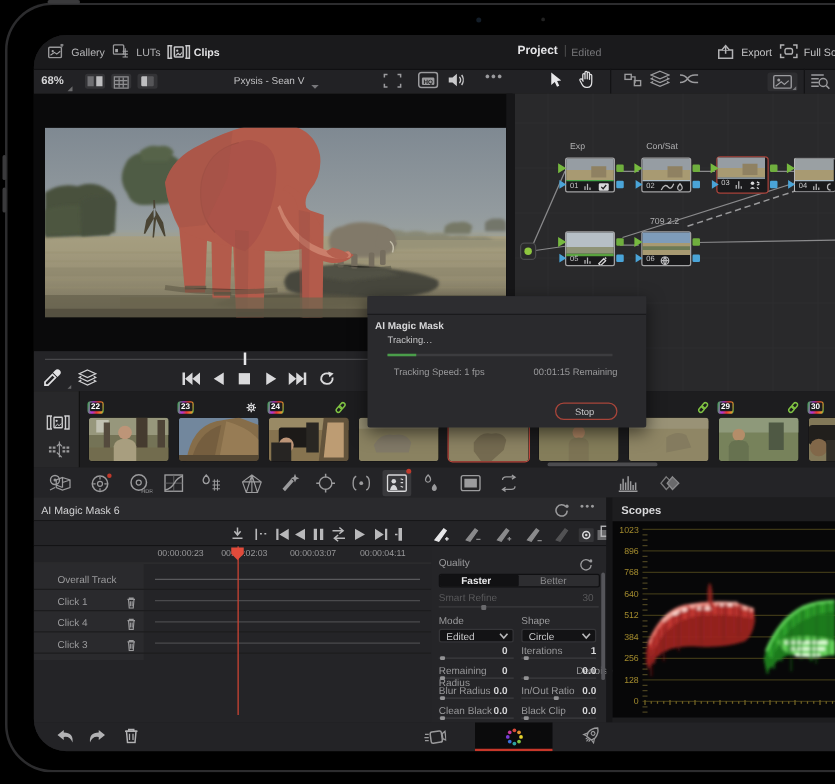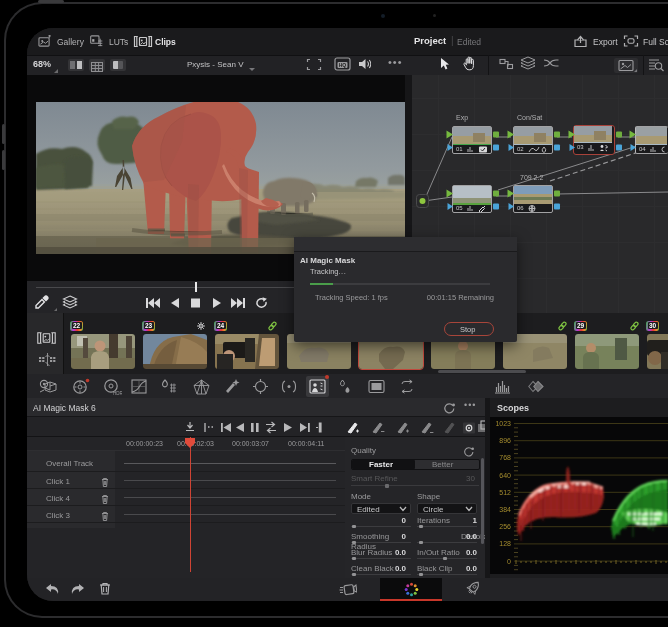--- a/index.html
+++ b/index.html
@@ -685,21 +685,21 @@
     <div class="t" style="left:423px;top:504.5px;font-size:8px;color:#c8c8ca;">Circle</div>
     <svg class="abs" style="left:465px;top:506px;" width="8" height="6">
           <path d="M1 1 L4 4.5 L7 1" stroke="#b8b8ba" fill="none" stroke-width="1.3"></path>
         </svg>
     <div class="t" style="left:351px;top:516px;font-size:8px;color:#98989a;margin-top:26px;">Radius</div>
     <div class="t" style="left:406px;top:516px;font-size:8px;font-weight:bold;color:#d8d8da;text-align:right;transform:translateX(-100%);">0</div>
     <div class="t" style="left:417px;top:516px;font-size:8px;color:#98989a;">Iterations</div>
     <div class="t" style="left:477px;top:516px;font-size:8px;font-weight:bold;color:#d8d8da;transform:translateX(-100%);">1</div>
     <div class="abs sl" style="left:351px;top:526px;"></div><div class="abs sh" style="left:352px;top:524.5px;"></div>
     <div class="abs sl" style="left:417px;top:526px;"></div><div class="abs sh" style="left:419px;top:524.5px;"></div>
-    <div class="t" style="left:351px;top:532px;font-size:8px;color:#98989a;">Smoothing</div>
+    <div class="t" style="left:351px;top:532px;font-size:8px;color:#98989a;">Remaining</div>
     <div class="t" style="left:406px;top:532px;font-size:8px;font-weight:bold;color:#d8d8da;transform:translateX(-100%);">0</div>
     <div class="t" style="left:417px;top:532px;font-size:8px;color:#98989a;margin-left:44px;">Denoise</div>
     <div class="t" style="left:477px;top:532px;font-size:8px;font-weight:bold;color:#d8d8da;transform:translateX(-100%);">0.0</div>
     <div class="abs sl" style="left:351px;top:542px;"></div><div class="abs sh" style="left:352px;top:540.5px;"></div>
     <div class="abs sl" style="left:417px;top:542px;"></div><div class="abs sh" style="left:419px;top:540.5px;"></div>
     <div class="t" style="left:351px;top:548px;font-size:8px;color:#98989a;">Blur Radius</div>
     <div class="t" style="left:406px;top:548px;font-size:8px;font-weight:bold;color:#d8d8da;transform:translateX(-100%);">0.0</div>
     <div class="t" style="left:417px;top:548px;font-size:8px;color:#98989a;">In/Out Ratio</div>
     <div class="t" style="left:477px;top:548px;font-size:8px;font-weight:bold;color:#d8d8da;transform:translateX(-100%);">0.0</div>
     <div class="abs sl" style="left:351px;top:558px;"></div><div class="abs sh" style="left:352px;top:556.5px;"></div>

